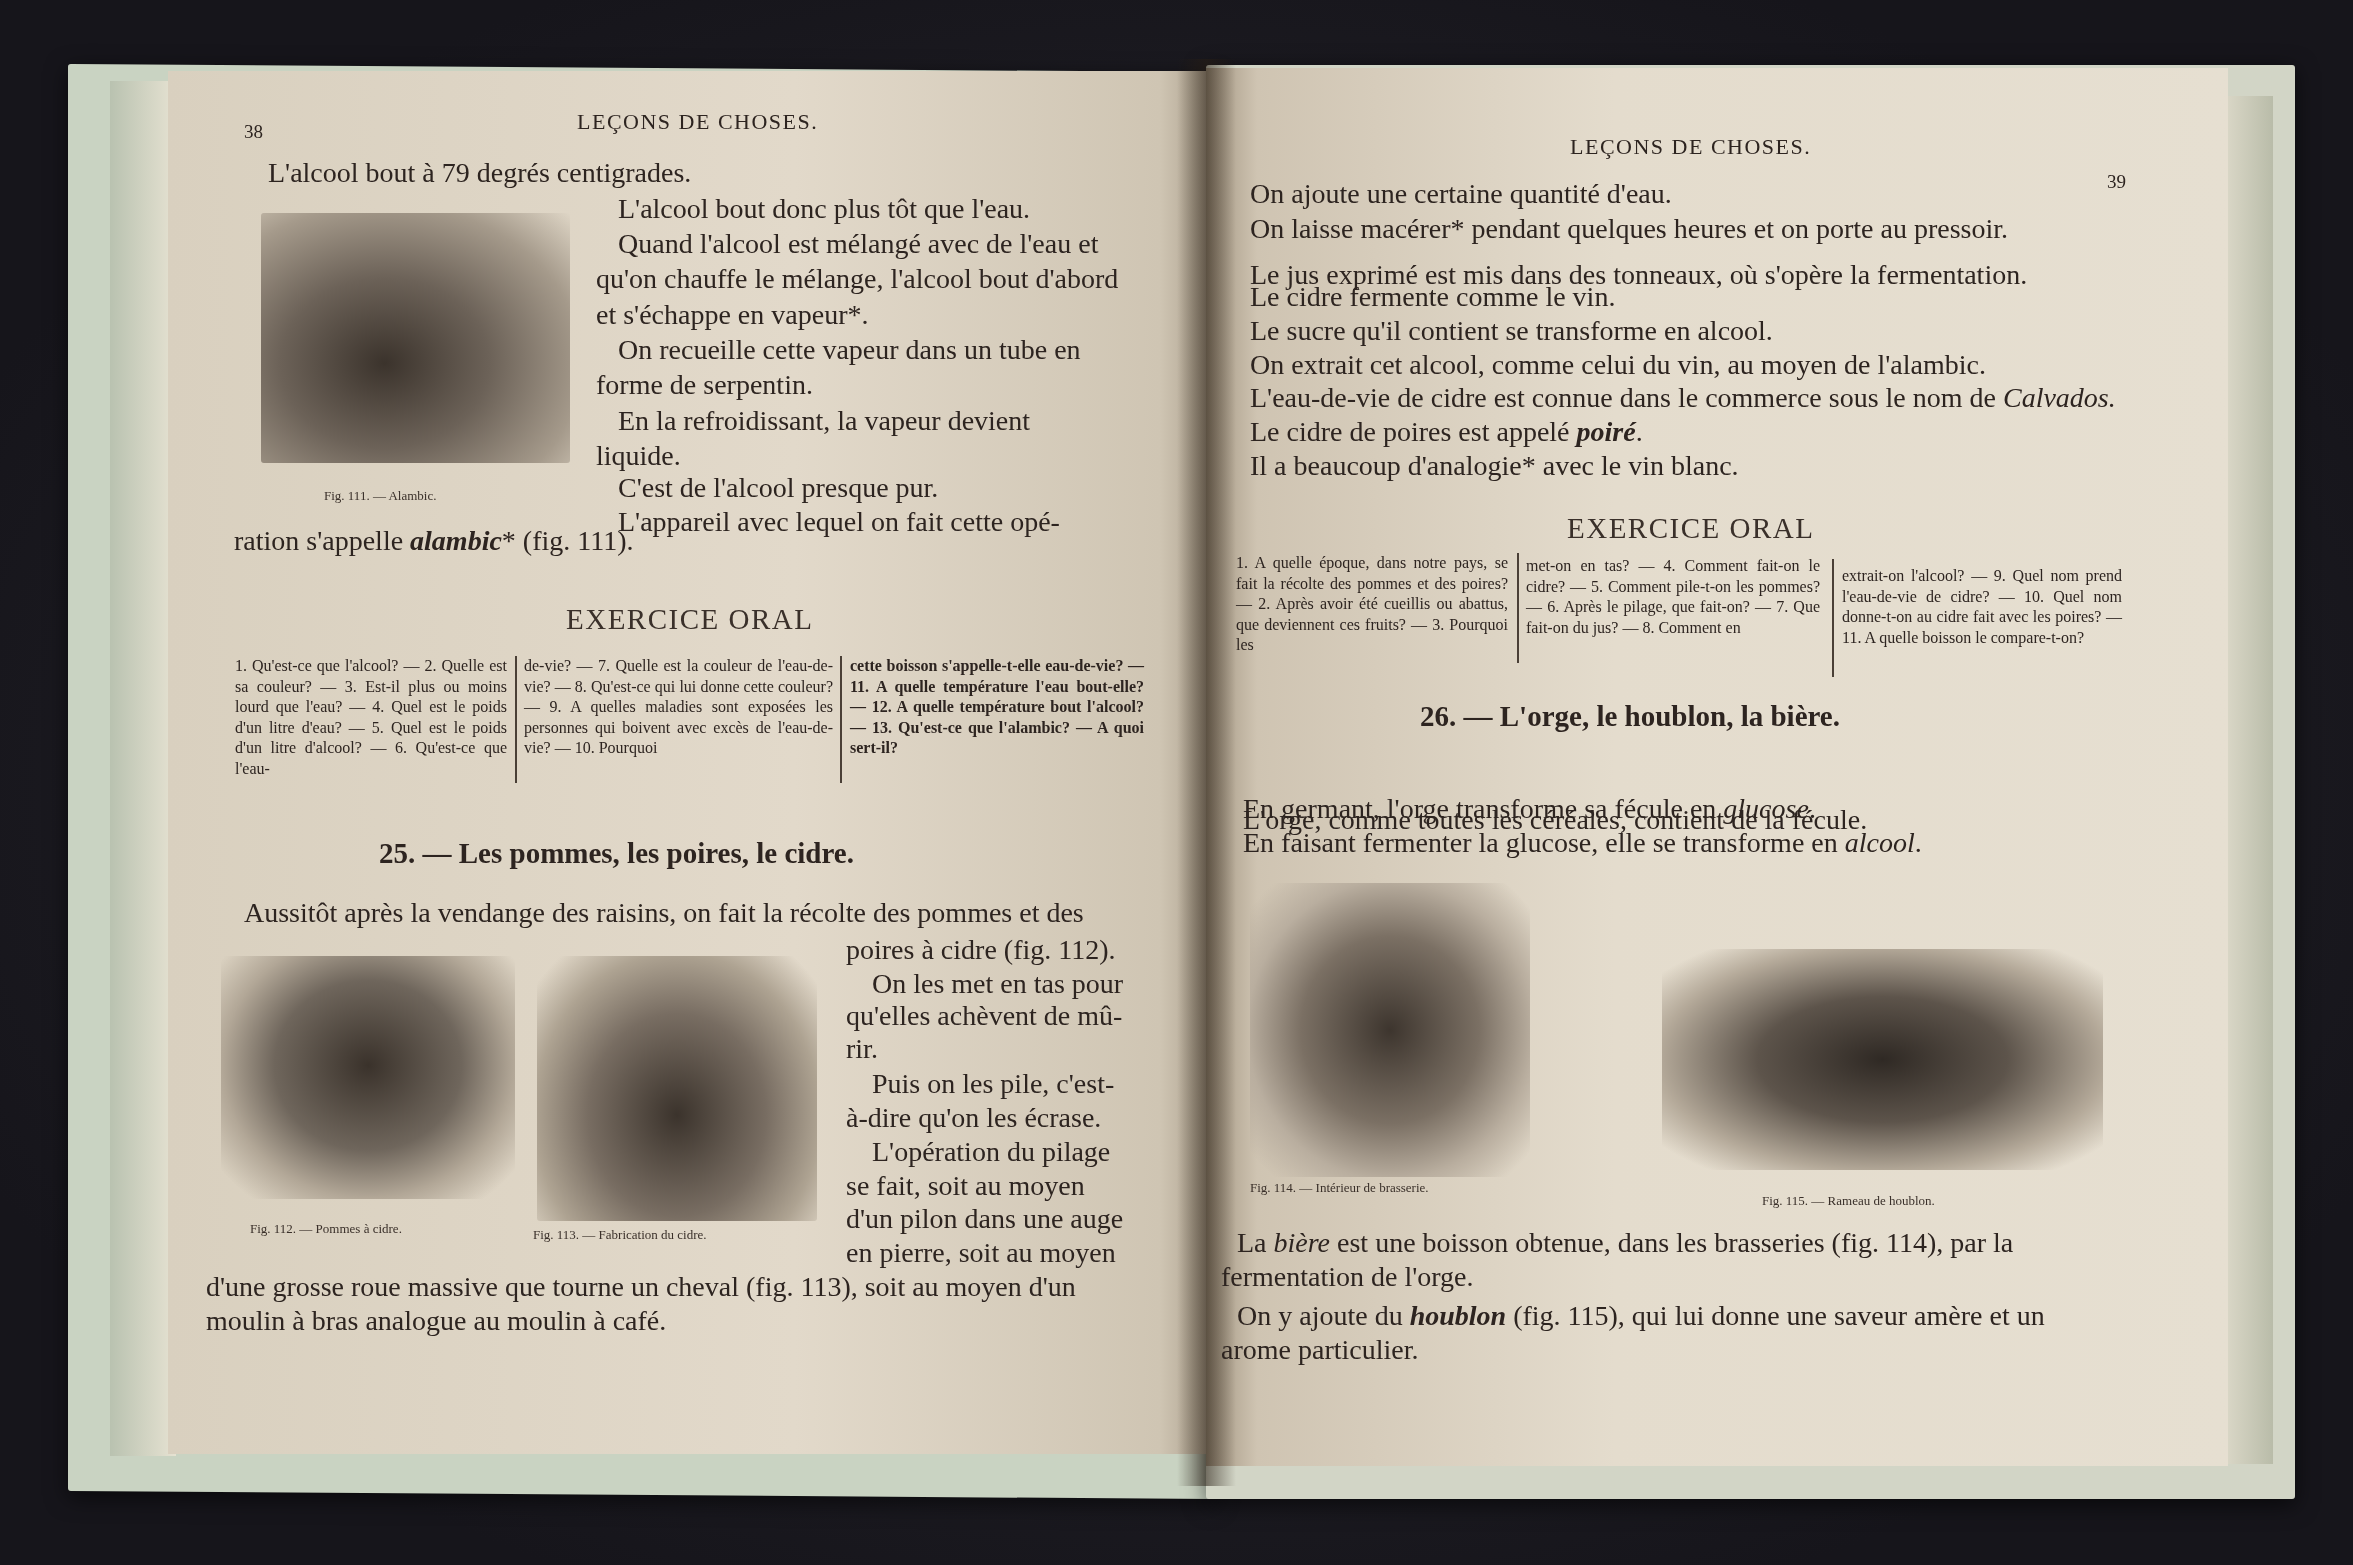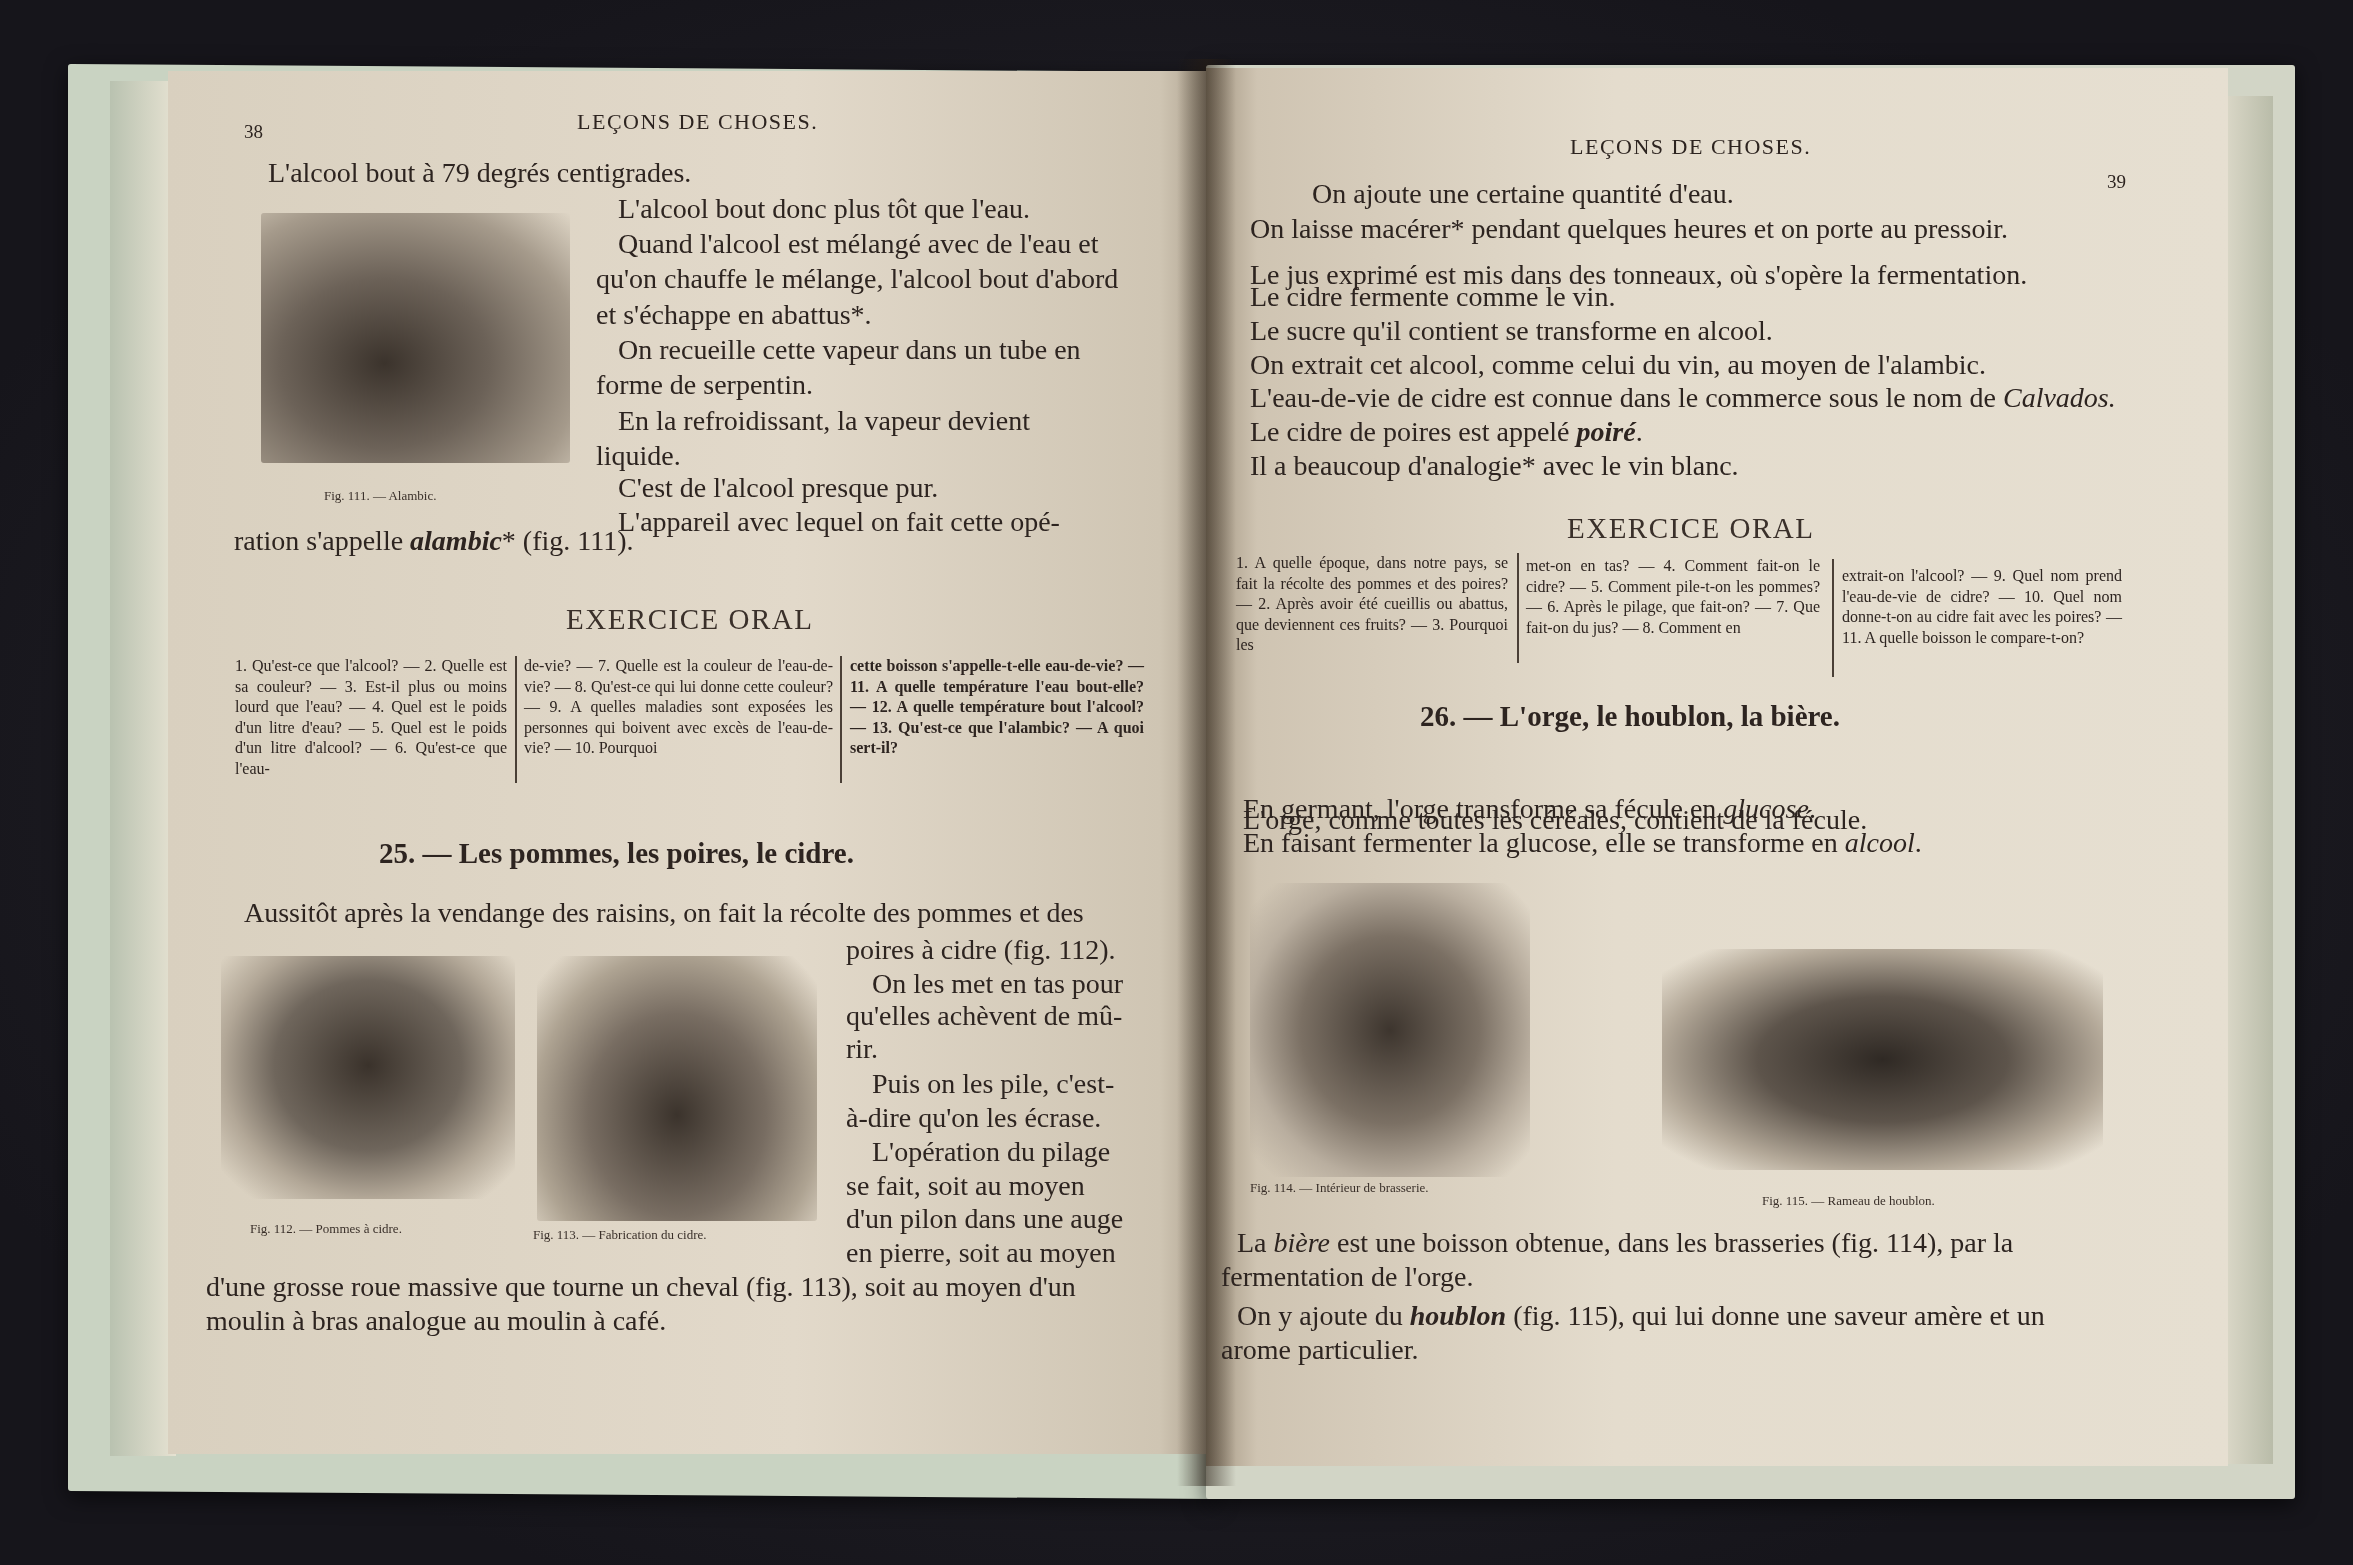--- a/index.html
+++ b/index.html
@@ -56,21 +56,21 @@
 <div class="page page-left"></div>
 
 <span class="t pagenum" style="left:244px;top:121px;">38</span>
 <span class="t running" style="left:577px;top:109px;">LEÇONS DE CHOSES.</span>
 
 <span class="t body" style="left:268px;top:157px;">L'alcool bout à 79 degrés centigrades.</span>
 <div class="fig fig-111"></div>
 <span class="t body" style="left:618px;top:193px;">L'alcool bout donc plus tôt que l'eau.</span>
 <span class="t body" style="left:618px;top:228px;">Quand l'alcool est mélangé avec de l'eau et</span>
 <span class="t body" style="left:596px;top:263px;">qu'on chauffe le mélange, l'alcool bout d'abord</span>
-<span class="t body" style="left:596px;top:299px;">et s'échappe en abattus*.</span>
+<span class="t body" style="left:596px;top:299px;">et s'échappe en vapeur*.</span>
 <span class="t body" style="left:618px;top:334px;">On recueille cette vapeur dans un tube en</span>
 <span class="t body" style="left:596px;top:369px;">forme de serpentin.</span>
 <span class="t body" style="left:618px;top:405px;">En la refroidissant, la vapeur devient</span>
 <span class="t body" style="left:596px;top:440px;">liquide.</span>
 <span class="t body" style="left:618px;top:472px;">C'est de l'alcool presque pur.</span>
 <span class="t caption" style="left:324px;top:488px;">Fig. 111. — Alambic.</span>
 <span class="t body" style="left:618px;top:506px;">L'appareil avec lequel on fait cette opé-</span>
 <span class="t body" style="left:234px;top:525px;"><span>ration s'appelle </span><span class="italic bold">alambic</span><span>* (fig. 111).</span></span>
 
 <span class="t ex-title" style="left:566px;top:603px;">EXERCICE ORAL</span>
@@ -98,21 +98,21 @@
 <span class="t body" style="left:846px;top:1237px;">en pierre, soit au moyen</span>
 <span class="t body" style="left:206px;top:1271px;">d'une grosse roue massive que tourne un cheval (fig. 113), soit au moyen d'un</span>
 <span class="t body" style="left:206px;top:1305px;">moulin à bras analogue au moulin à café.</span>
 
 <div class="page page-right"></div>
 <div class="spine-shadow"></div>
 
 <span class="t running" style="left:1570px;top:134px;">LEÇONS DE CHOSES.</span>
 <span class="t pagenum" style="left:2107px;top:171px;">39</span>
 
-<span class="t body" style="left:1312px;top:178px;">On ajoute une certaine quantité d'eau.</span>
+<span class="t body" style="left:1250px;top:178px;">On ajoute une certaine quantité d'eau.</span>
 <span class="t body" style="left:1250px;top:213px;">On laisse macérer* pendant quelques heures et on porte au pressoir.</span>
 <span class="t body" style="left:1250px;top:247px;margin-top:12px;">Le jus exprimé est mis dans des tonneaux, où s'opère la fermentation.</span>
 <span class="t body" style="left:1250px;top:281px;">Le cidre fermente comme le vin.</span>
 <span class="t body" style="left:1250px;top:315px;">Le sucre qu'il contient se transforme en alcool.</span>
 <span class="t body" style="left:1250px;top:349px;">On extrait cet alcool, comme celui du vin, au moyen de l'alambic.</span>
 <span class="t body" style="left:1250px;top:382px;"><span>L'eau-de-vie de cidre est connue dans le commerce sous le nom de </span><span class="italic">Calvados.</span></span>
 <span class="t body" style="left:1250px;top:416px;"><span>Le cidre de poires est appelé </span><span class="italic bold">poiré</span><span>.</span></span>
 <span class="t body" style="left:1250px;top:450px;text-align:right;">Il a beaucoup d'analogie* avec le vin blanc.</span>
 
 <span class="t ex-title" style="left:1567px;top:512px;">EXERCICE ORAL</span>

